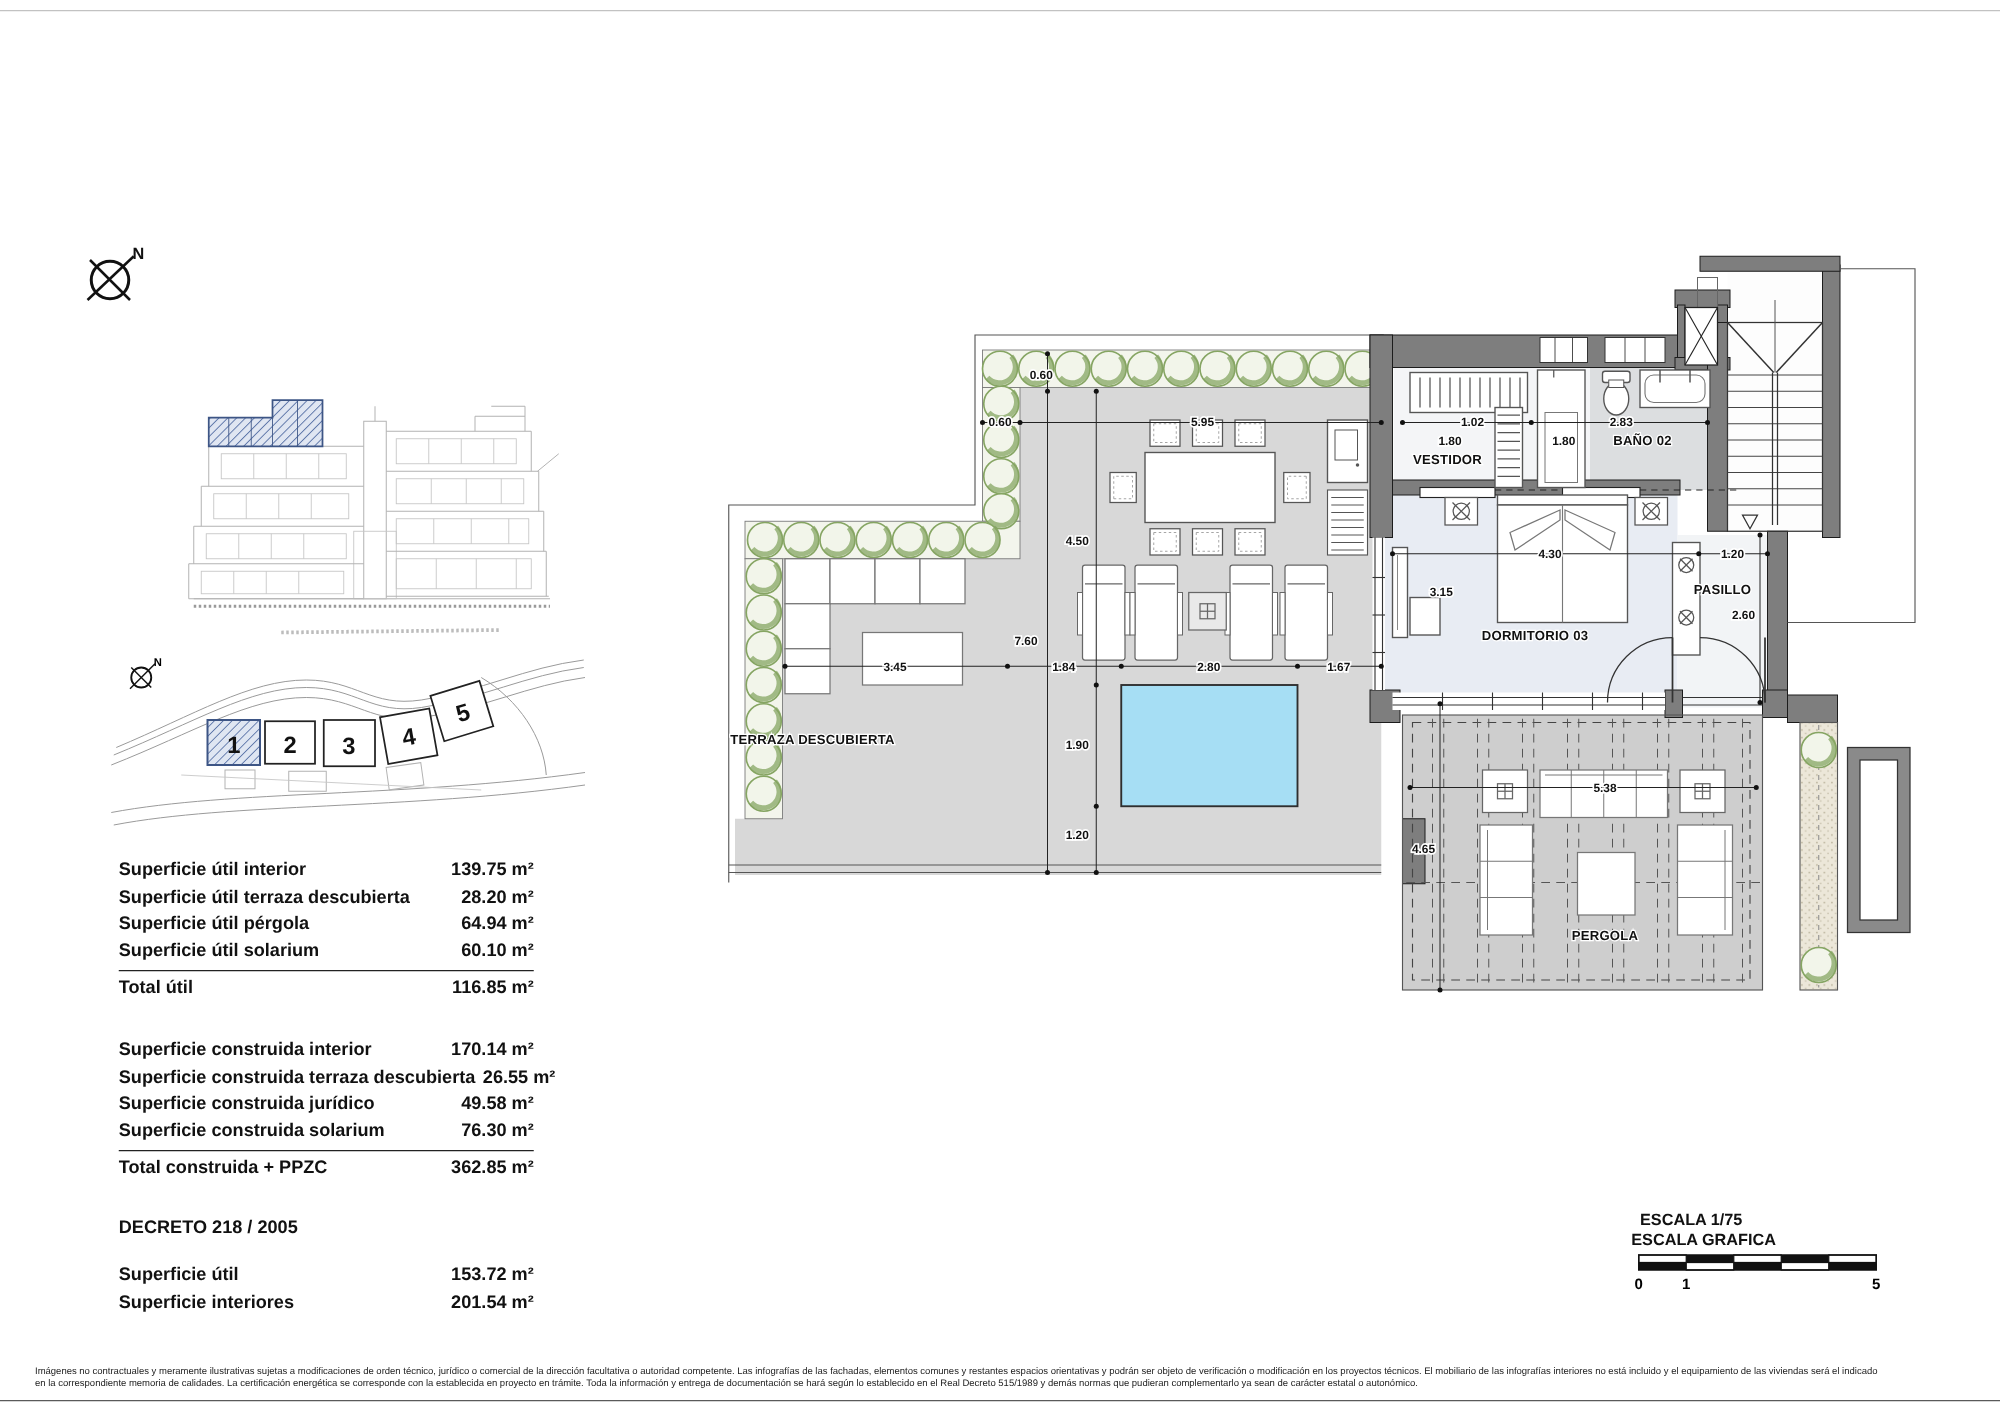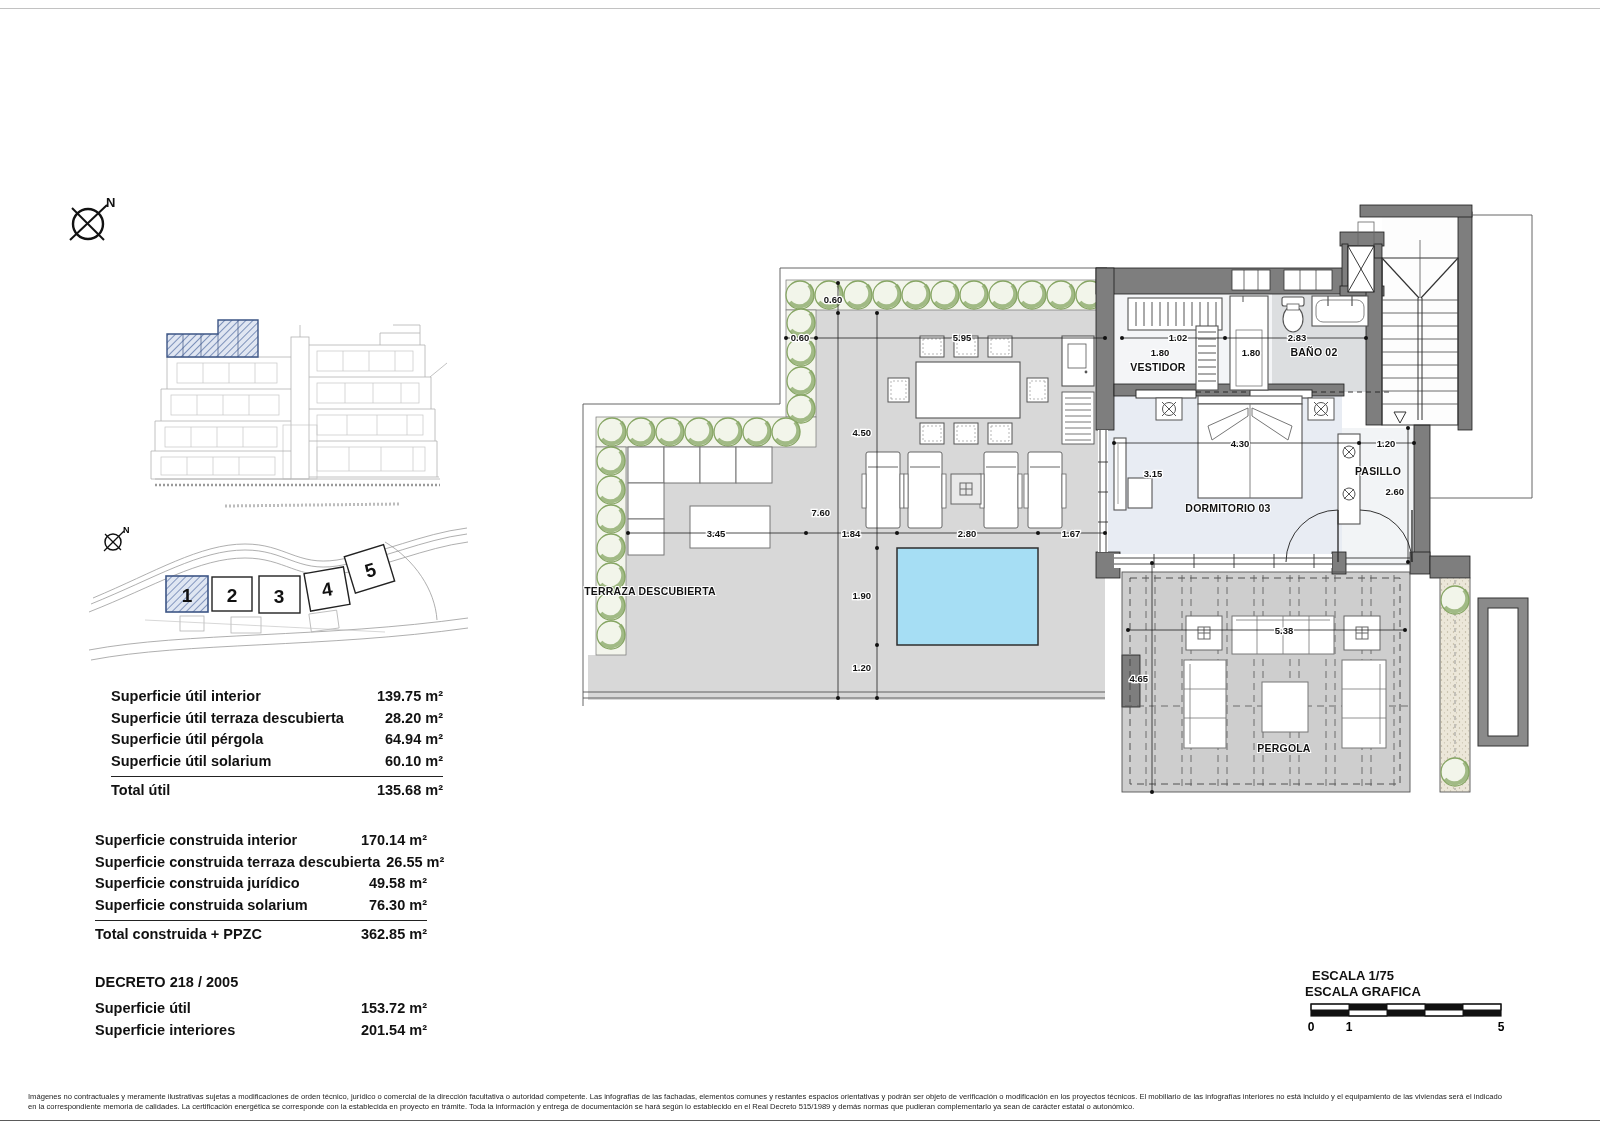--- a/index.html
+++ b/index.html
@@ -6,21 +6,21 @@
   .canvas{position:relative;width:1600px;height:1138px;background:#fff;overflow:hidden;
           font-family:"Liberation Sans",sans-serif;color:#111}
   .abs{position:absolute}
   .frameline{position:absolute;left:0;width:1600px;height:0}
   .frame-top{top:8px;border-top:1px solid #c2c2c2}
   .frame-bottom{top:1120px;border-top:1.5px solid #5a5a5a}
   .areas{position:absolute;width:332px;font-weight:bold;font-size:14.5px;line-height:21.5px}
   .arow,.atotal{display:flex;justify-content:space-between;white-space:nowrap}
   .aval{text-align:left;padding-left:6px}
   .adiv{border-top:1.6px solid #222;margin:4px 0 3px 0}
-  .dec-title{line-height:24px;margin-bottom:4px}
+  .dec-title{line-height:24px;margin-bottom:16px}
   .scaleblock{position:absolute;left:1305px;top:968px;width:210px;font-weight:bold;font-size:13px;line-height:16px}
   .scaleblock .l1{padding-left:7px}
   .disc{position:absolute;left:28px;width:1548px;font-size:7.6px;line-height:10px;color:#1c1c1c;white-space:nowrap;overflow:hidden}
   svg text{font-family:"Liberation Sans",sans-serif}
   .dim{font-size:9.5px;font-weight:bold;fill:#111;paint-order:stroke;stroke:#fff;stroke-width:2.6px}
   .room{font-size:10.5px;font-weight:bold;fill:#111;letter-spacing:.2px;paint-order:stroke;stroke:#fff;stroke-width:2px}
   .blocknum{font-size:19px;font-weight:bold;fill:#111}
   .wall{fill:#7e7e7e;stroke:#1c1c1c;stroke-width:.8}
   .furn{fill:#fff;stroke:#777;stroke-width:1}
   .furn2{fill:#fff;stroke:#555;stroke-width:1.1}
@@ -152,41 +152,41 @@
     <g>
       <rect x="222" y="70" width="40" height="38" transform="rotate(-10 242 89)" fill="#fff" stroke="#222" stroke-width="1.4"></rect>
       <text x="242" y="96" class="blocknum" text-anchor="middle" transform="rotate(-10 242 89)">4</text>
     </g>
     <g>
       <rect x="264" y="50" width="41" height="38" transform="rotate(-17 284 69)" fill="#fff" stroke="#222" stroke-width="1.4"></rect>
       <text x="285" y="77" class="blocknum" text-anchor="middle" transform="rotate(-17 284 69)">5</text>
     </g>
   </svg>
 
-  <div class="areas" style="left:111px;top:686px">
+  <div class="areas" style="left:95px;top:686px">
     <div class="arow">
       <span>Superficie útil interior</span>
       <span class="aval">139.75 m²</span>
     </div>
     <div class="arow">
       <span>Superficie útil terraza descubierta</span>
       <span class="aval">28.20 m²</span>
     </div>
     <div class="arow">
       <span>Superficie útil pérgola</span>
       <span class="aval">64.94 m²</span>
     </div>
     <div class="arow">
       <span>Superficie útil solarium</span>
       <span class="aval">60.10 m²</span>
     </div>
     <div class="adiv"></div>
     <div class="atotal">
       <span>Total útil</span>
-      <span class="aval">135.68 m²</span>
+      <span class="aval">116.85 m²</span>
     </div>
   </div>
 
   <div class="areas" style="left:95px;top:830px">
     <div class="arow">
       <span>Superficie construida interior</span>
       <span class="aval">170.14 m²</span>
     </div>
     <div class="arow">
       <span>Superficie construida terraza descubierta</span>

